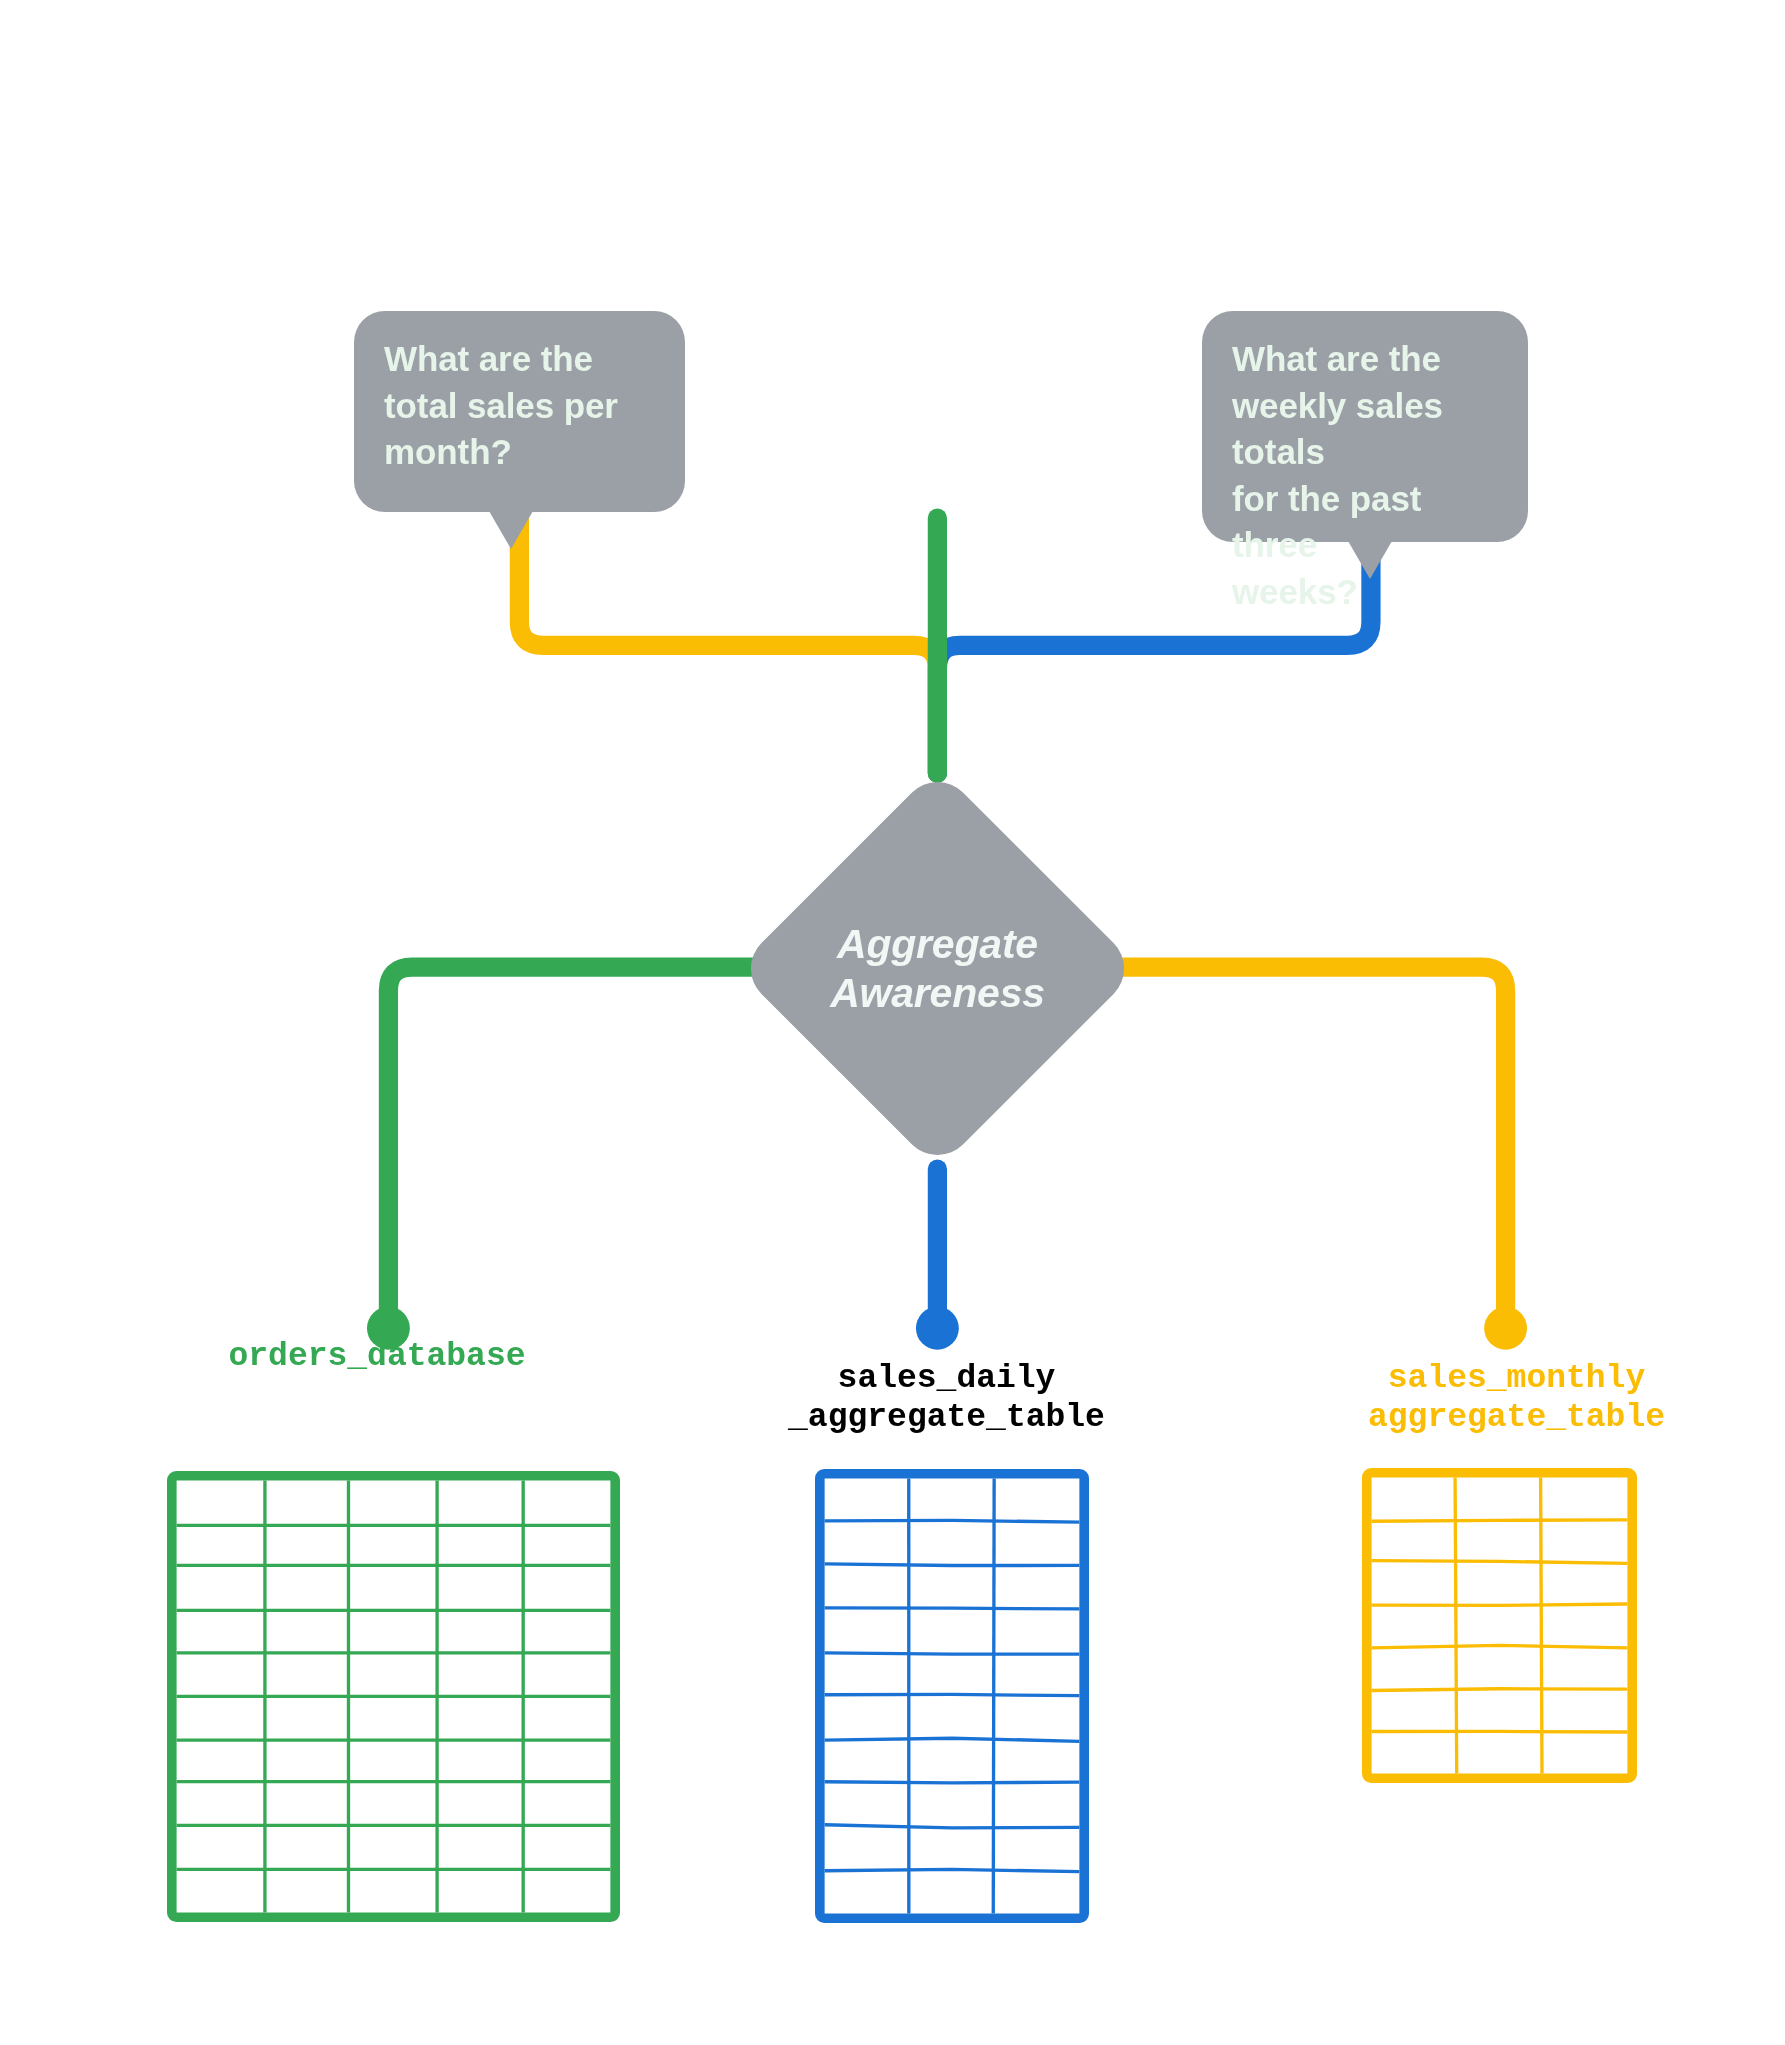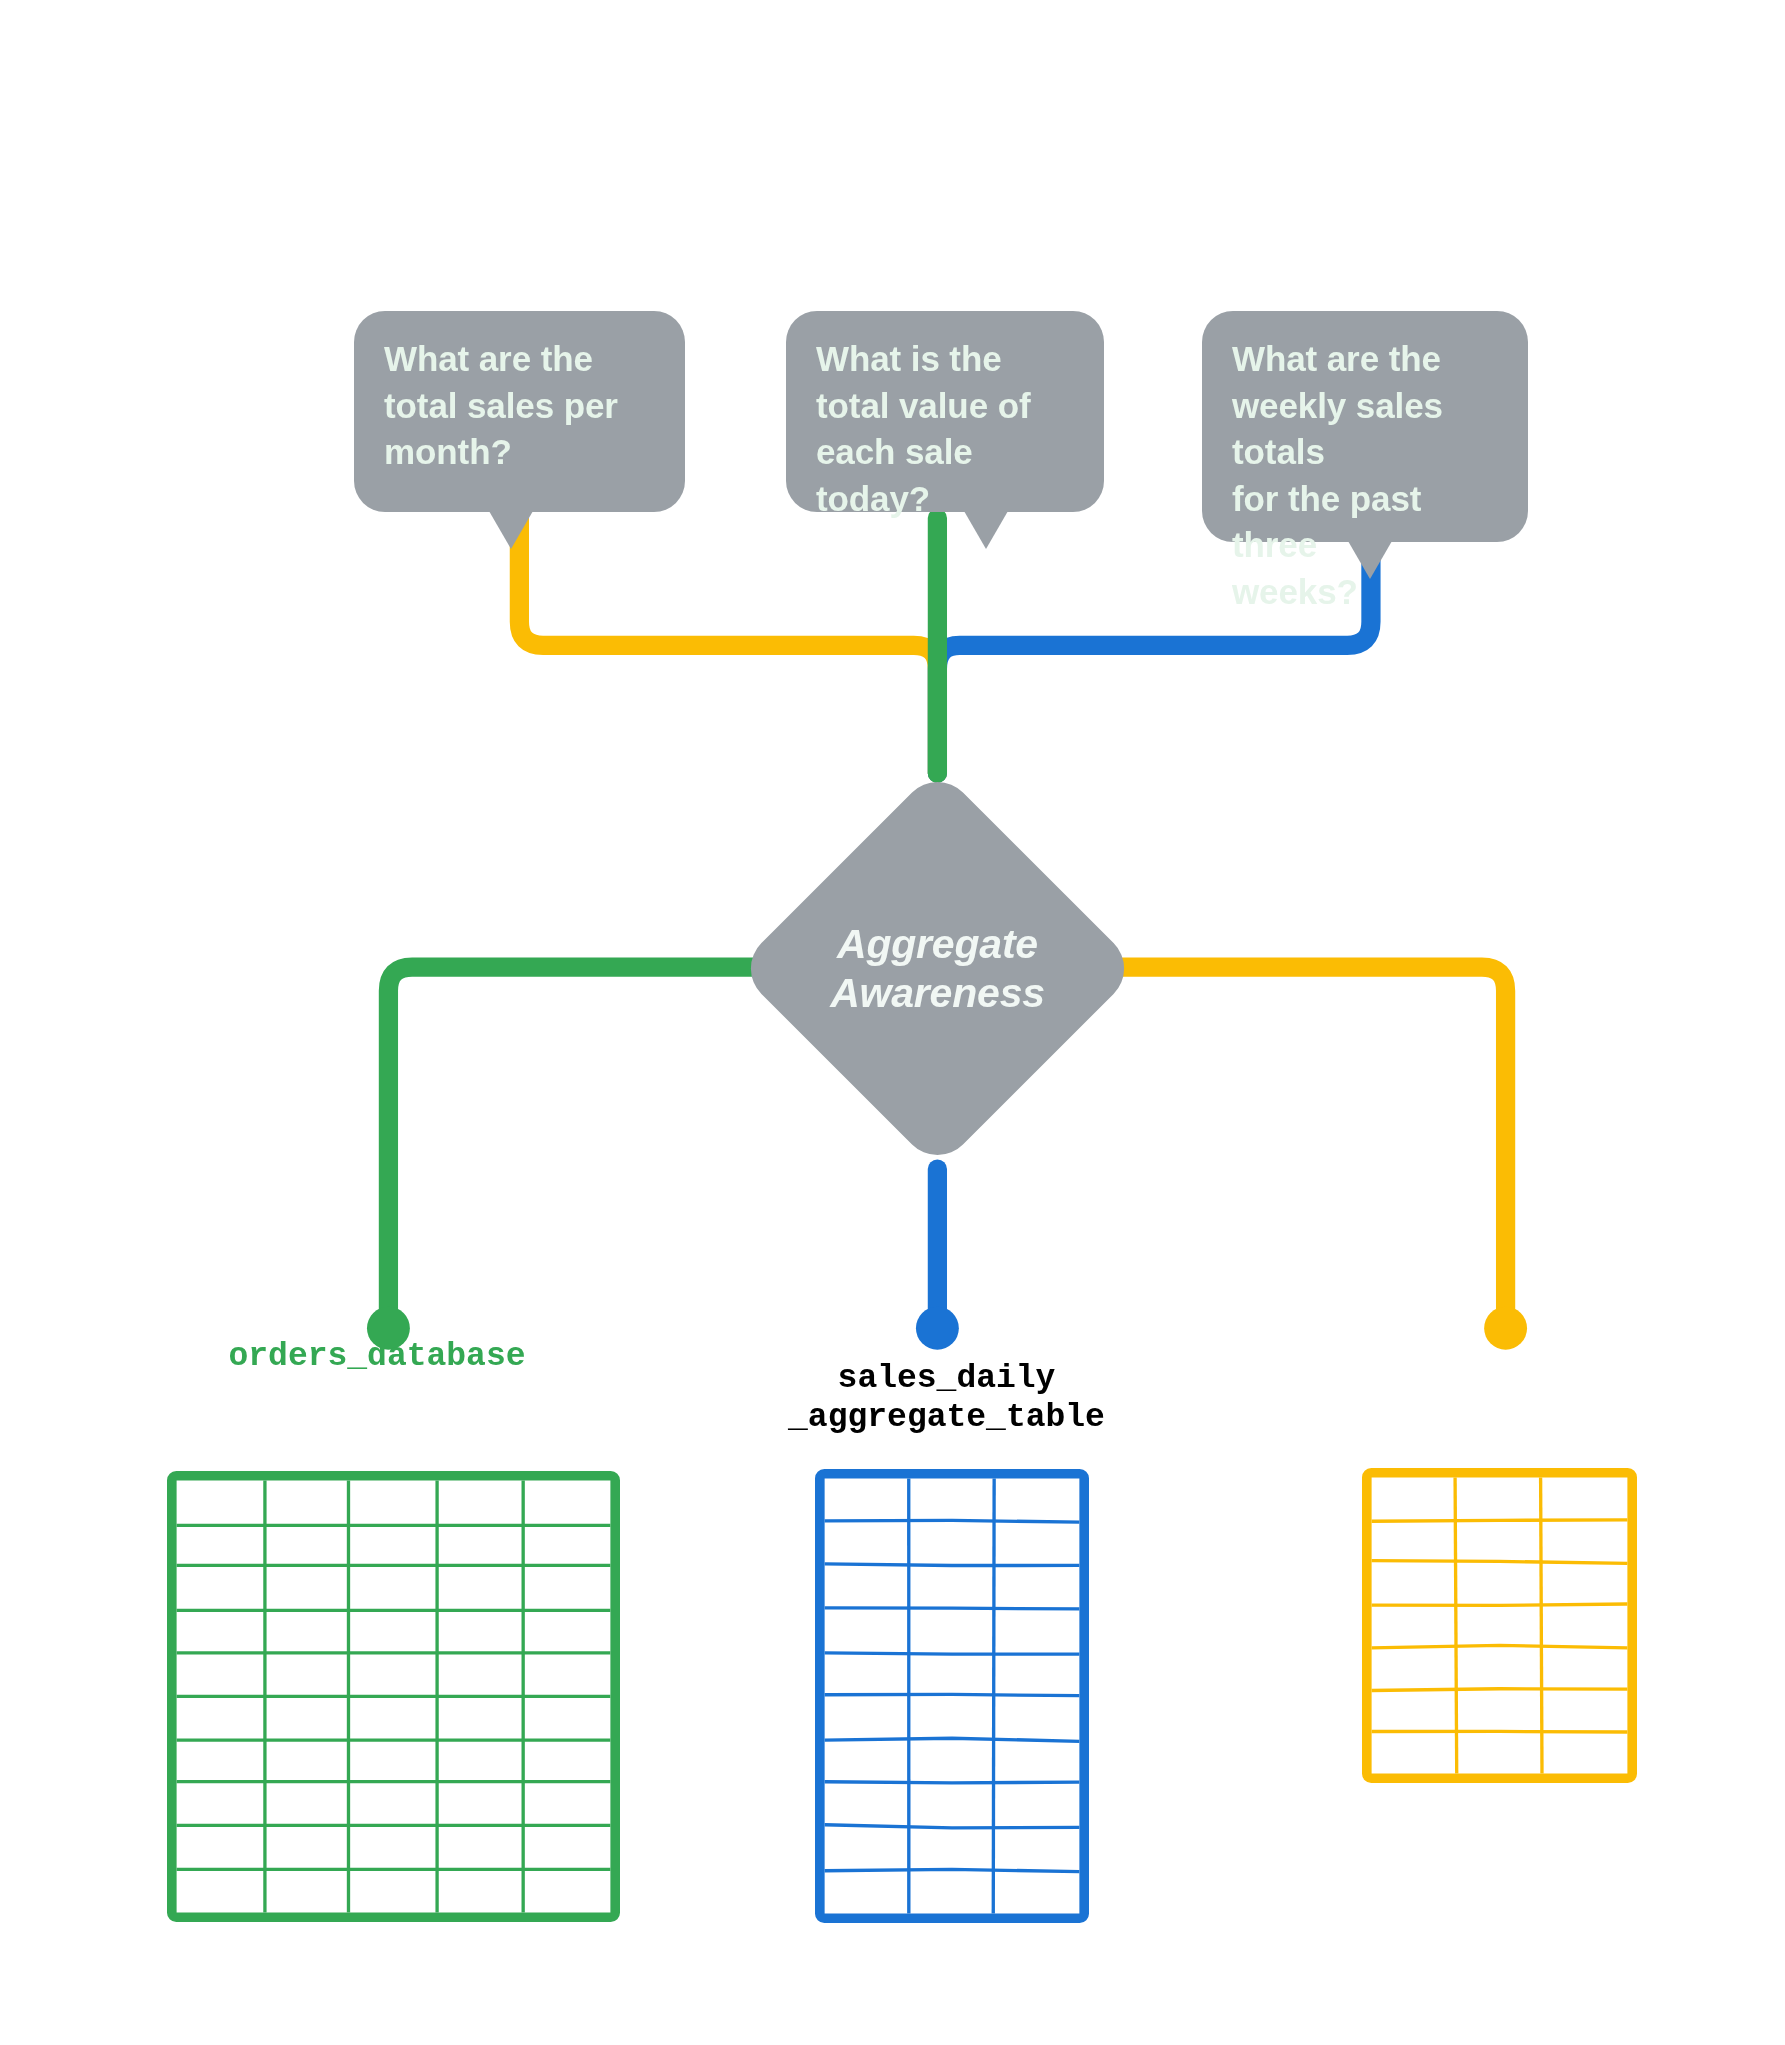--- a/index.html
+++ b/index.html
@@ -109,44 +109,40 @@
     <circle cx="2035" cy="1795" r="29" fill="#fbbc04"></circle>
   </svg>
 
   <div class="bubble" id="bubble-1">
     <span class="txt">What are the
 total sales per
 month?</span>
     <span class="tail"></span>
   </div>
 
-  <div class="bubble" id="bubble-2">
-    <span class="txt">What is the
-total value of
-each sale today?</span>
-    <span class="tail"></span>
-  </div>
 
   <div class="bubble" id="bubble-3">
     <span class="txt">What are the
 weekly sales totals
 for the past three
 weeks?</span>
     <span class="tail"></span>
   </div>
 
   <div id="diamond-node">
     <div class="shape"></div>
     <div class="label">Aggregate
 Awareness</div>
   </div>
 
   <div class="tbl-caption" id="caption-orders">orders_database</div>
   <div class="tbl-caption" id="caption-daily">sales_daily
 _aggregate_table</div>
+  <div class="tbl-caption" id="caption-monthly">sales_monthly
+aggregate_table</div>
 
   <svg class="grid" id="grid-orders" viewBox="0 0 613 610" preserveAspectRatio="none">
       <rect x="6.5" y="6.5" width="600" height="597" rx="6" fill="none" stroke="#34a853" stroke-width="13"></rect>
       <path d="M 132.5084519490796 13 L 132.5084519490796 597" stroke="#34a853" stroke-width="4.5" fill="none"></path>
       <path d="M 245.58609084678466 13 L 245.58609084678466 597" stroke="#34a853" stroke-width="4.5" fill="none"></path>
       <path d="M 365.49111294290486 13 L 365.49111294290486 597" stroke="#34a853" stroke-width="4.5" fill="none"></path>
       <path d="M 481.96866857169664 13 L 481.96866857169664 597" stroke="#34a853" stroke-width="4.5" fill="none"></path>
       <path d="M 13 73.50845194907961 L 306.5 73.50845194907961 L 600 73.50845194907961" stroke="#34a853" stroke-width="4.5" fill="none"></path>
       <path d="M 13 127.58609084678466 L 306.5 127.58609084678466 L 600 127.58609084678466" stroke="#34a853" stroke-width="4.5" fill="none"></path>
       <path d="M 13 188.49111294290486 L 306.5 188.49111294290486 L 600 188.49111294290486" stroke="#34a853" stroke-width="4.5" fill="none"></path>

